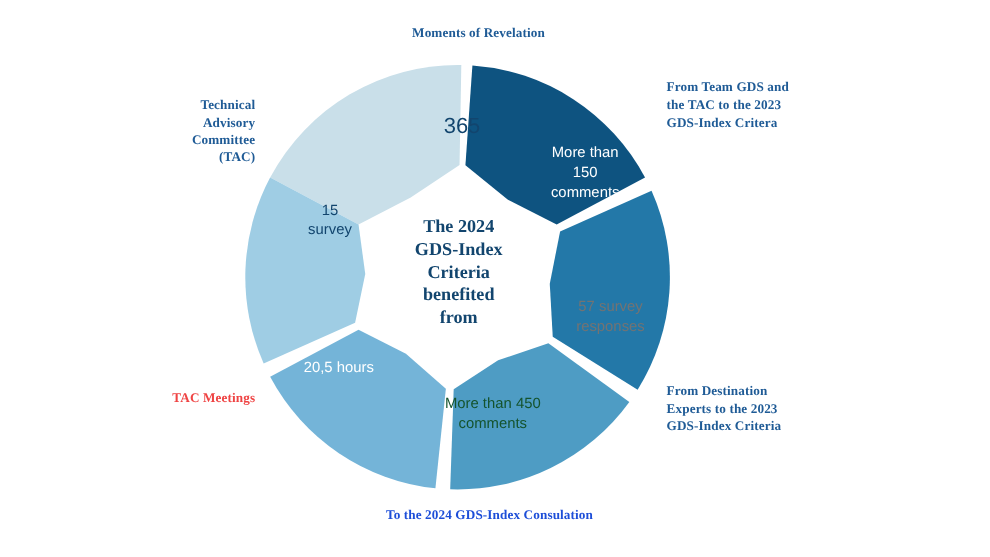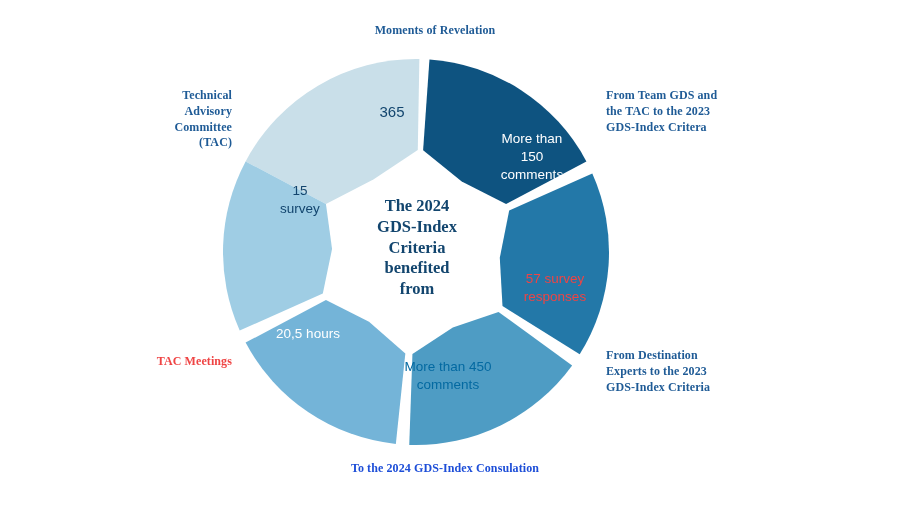--- a/index.html
+++ b/index.html
@@ -28,21 +28,21 @@
     position: absolute;
     color: #1f5b96;
     font-family: "Liberation Serif", serif;
     font-weight: bold;
     font-size: 12px;
     line-height: 1.32;
     letter-spacing: .1px;
   }
 
   #label-top        { left: 300px; top:  23px; width: 270px; text-align: center; }
-  #label-top-right  { left: 606px; top:  88px; width: 240px; text-align: left; }
+  #label-top-right  { left: 606px; top:  72px; width: 240px; text-align: left; }
   #label-bot-right  { left: 606px; top: 348px; width: 240px; text-align: left; }
   #label-bottom     { left: 260px; top: 461px; width: 370px; text-align: center; }
   #label-bot-left   { left:  50px; top: 354px; width: 182px; text-align: right; }
   #label-top-left   { left:  50px; top:  88px; width: 182px; text-align: right; }
 
   
   #donut-wrap {
     position: absolute;
     left: 216px;
     top:  52px;
@@ -70,21 +70,21 @@
     position: absolute;
     font-family: "Liberation Sans", sans-serif;
     font-weight: normal;
     font-size: 13.5px;
     line-height: 1.35;
     text-align: center;
   }
   .seg-label.dark  { color: #12456e; }
   .seg-label.light { color: #ffffff; }
 
-  #seg-label-0 { left: 332px; top: 102px; width: 120px; font-size: 15px; }
+  #seg-label-0 { left: 360px; top: 102px; width: 120px; font-size: 20px; }
   #seg-label-1 { left: 477px; top: 130px; width: 110px; }
   #seg-label-2 { left: 500px; top: 270px; width: 110px; }
   #seg-label-3 { left: 386px; top: 358px; width: 124px; }
   #seg-label-4 { left: 252px; top: 313px; width: 112px; margin-top: 12px; }
   #seg-label-5 { left: 248px; top: 182px; width: 104px; }
 </style>
 </head>
 <body>
 
 <div id="stage">
@@ -111,25 +111,25 @@
     </div>
 
   <div class="seg-label dark" id="seg-label-0" style="color: rgb(18, 69, 110);">
       <div>365</div>
     </div>
   <div class="seg-label light" id="seg-label-1" style="color: rgb(255, 255, 255);">
       <div>More than</div>
       <div>150</div>
       <div>comments</div>
     </div>
-  <div class="seg-label light" id="seg-label-2" style="color: #ef4444;">
+  <div class="seg-label light" id="seg-label-2" style="color: #737373;">
       <div>57 survey</div>
       <div>responses</div>
     </div>
-  <div class="seg-label light" id="seg-label-3" style="color: #0369a1;">
+  <div class="seg-label light" id="seg-label-3" style="color: #14532d;">
       <div>More than 450</div>
       <div>comments</div>
     </div>
   <div class="seg-label light" id="seg-label-4" style="color: rgb(255, 255, 255);">
       <div>20,5 hours</div>
     </div>
   <div class="seg-label dark" id="seg-label-5" style="color: rgb(18, 69, 110);">
       <div>15</div>
       <div>survey</div>
     </div>

